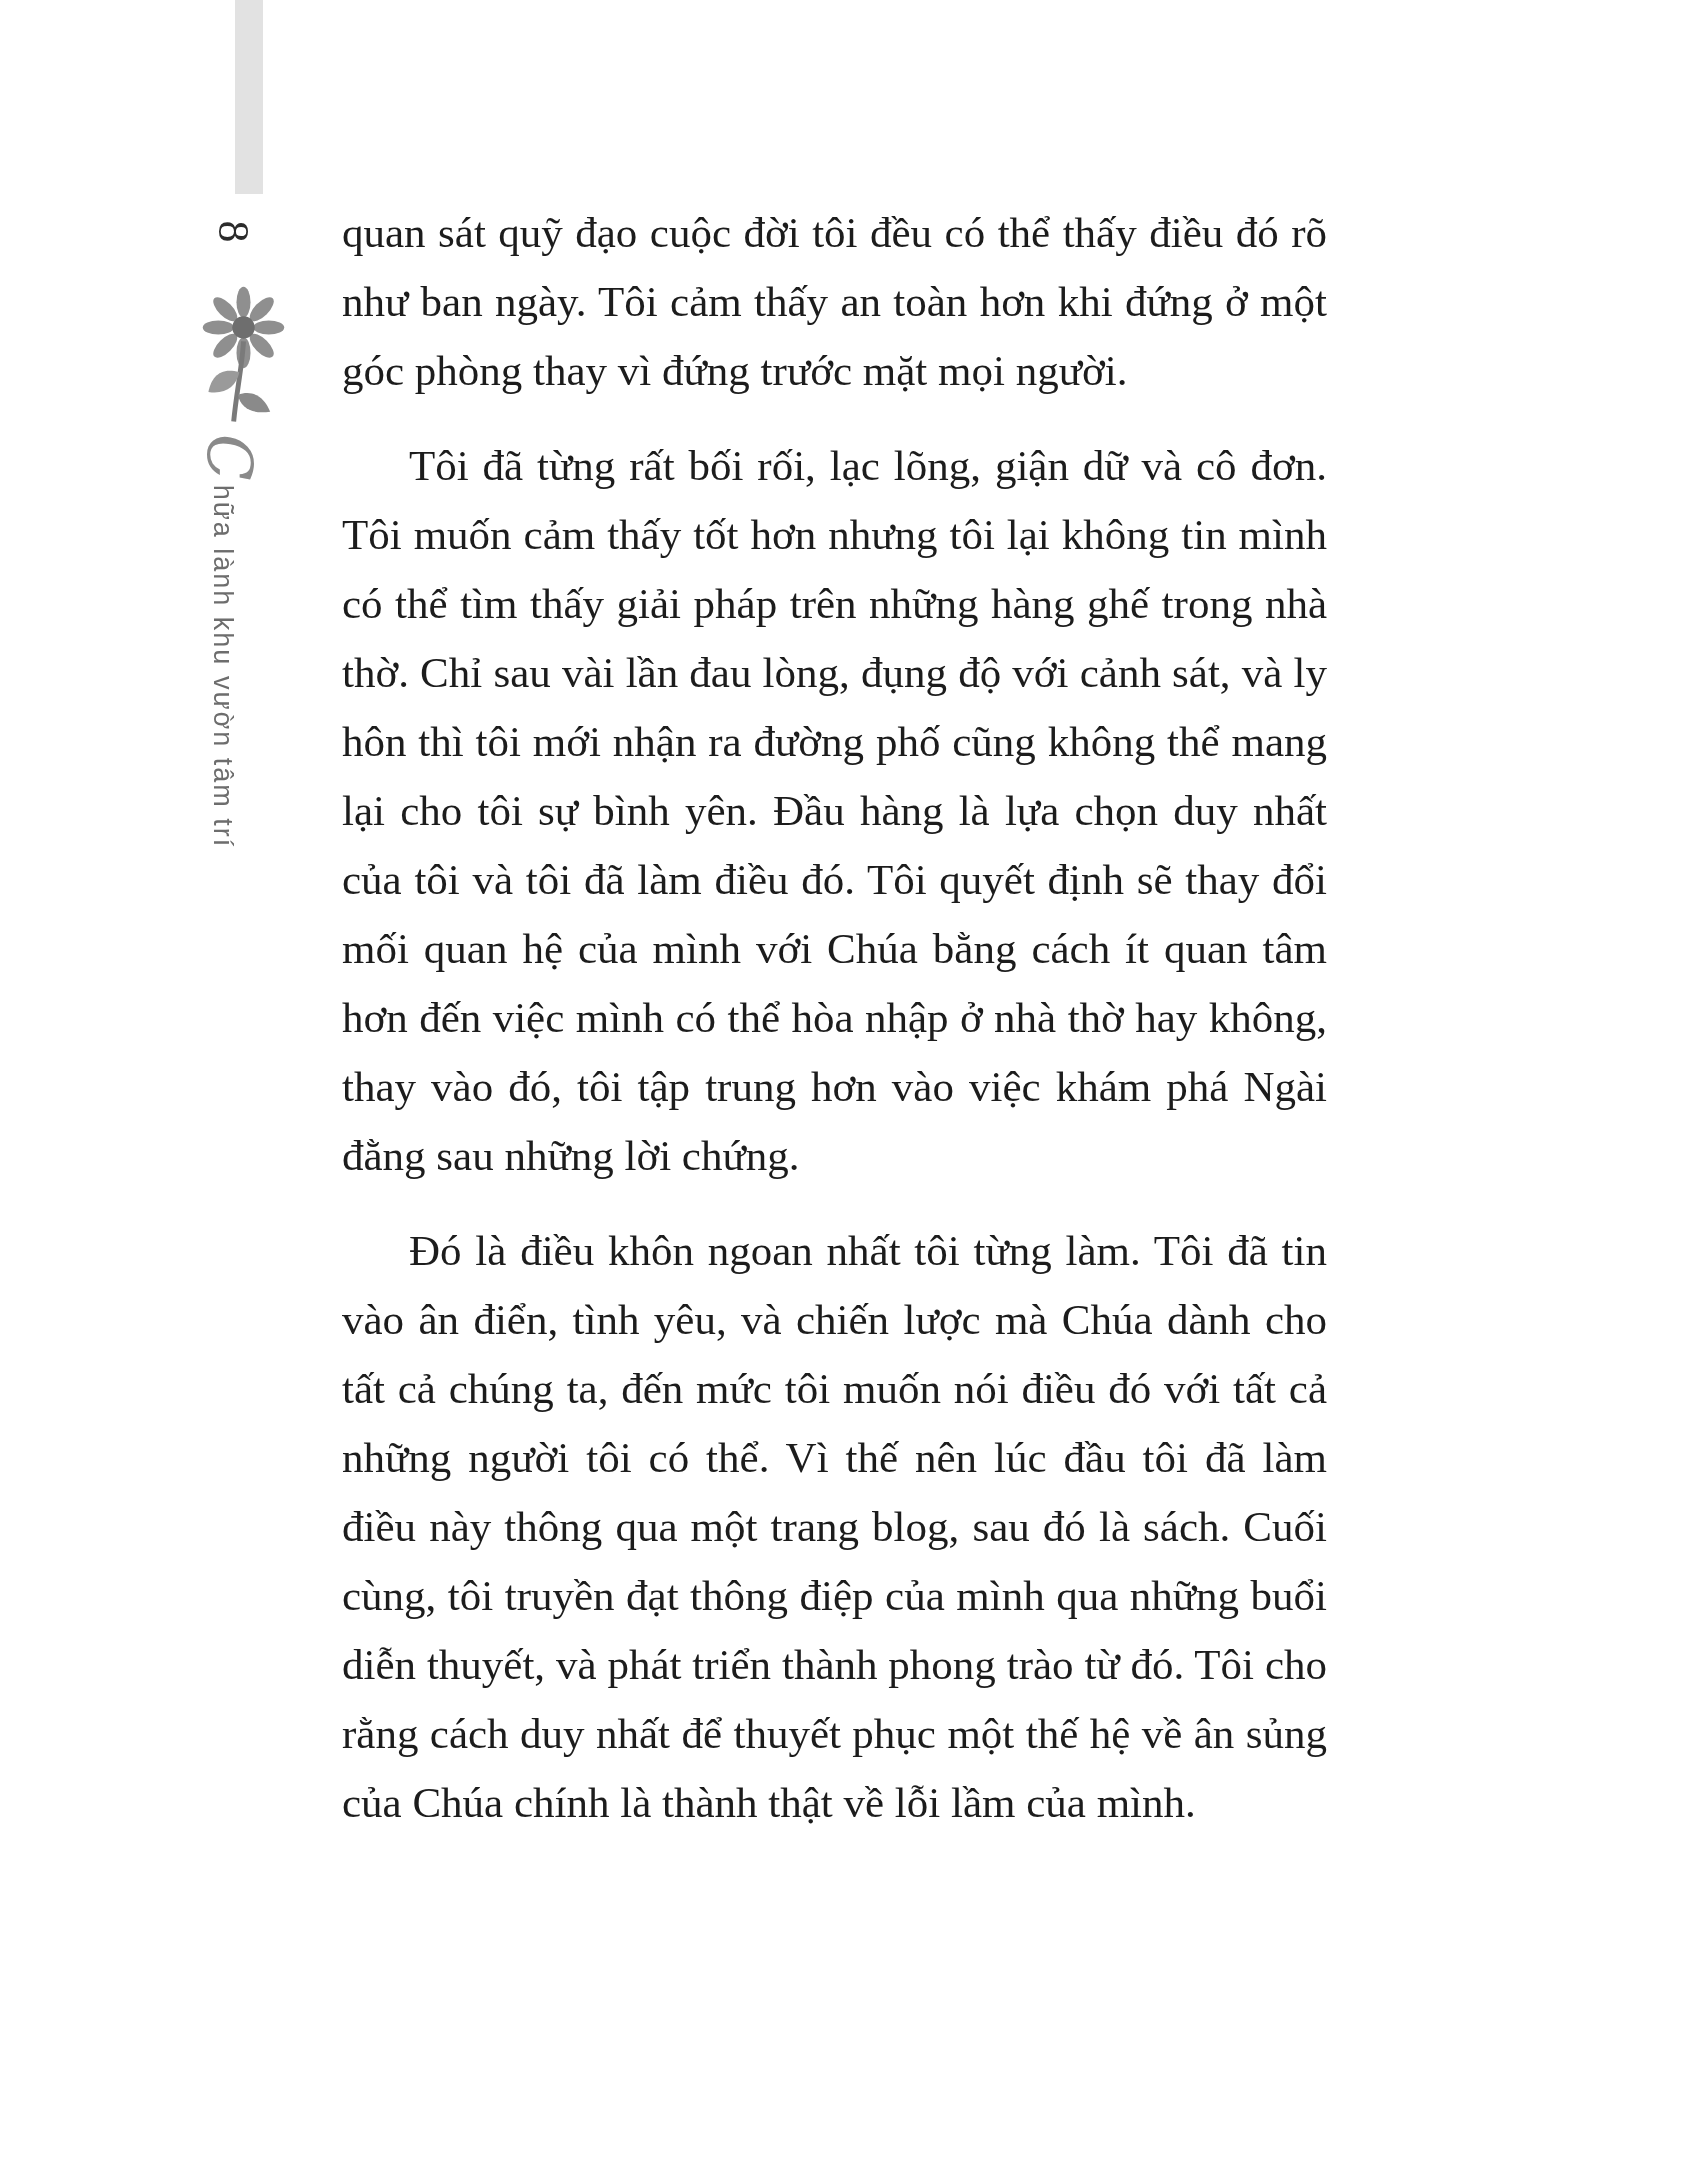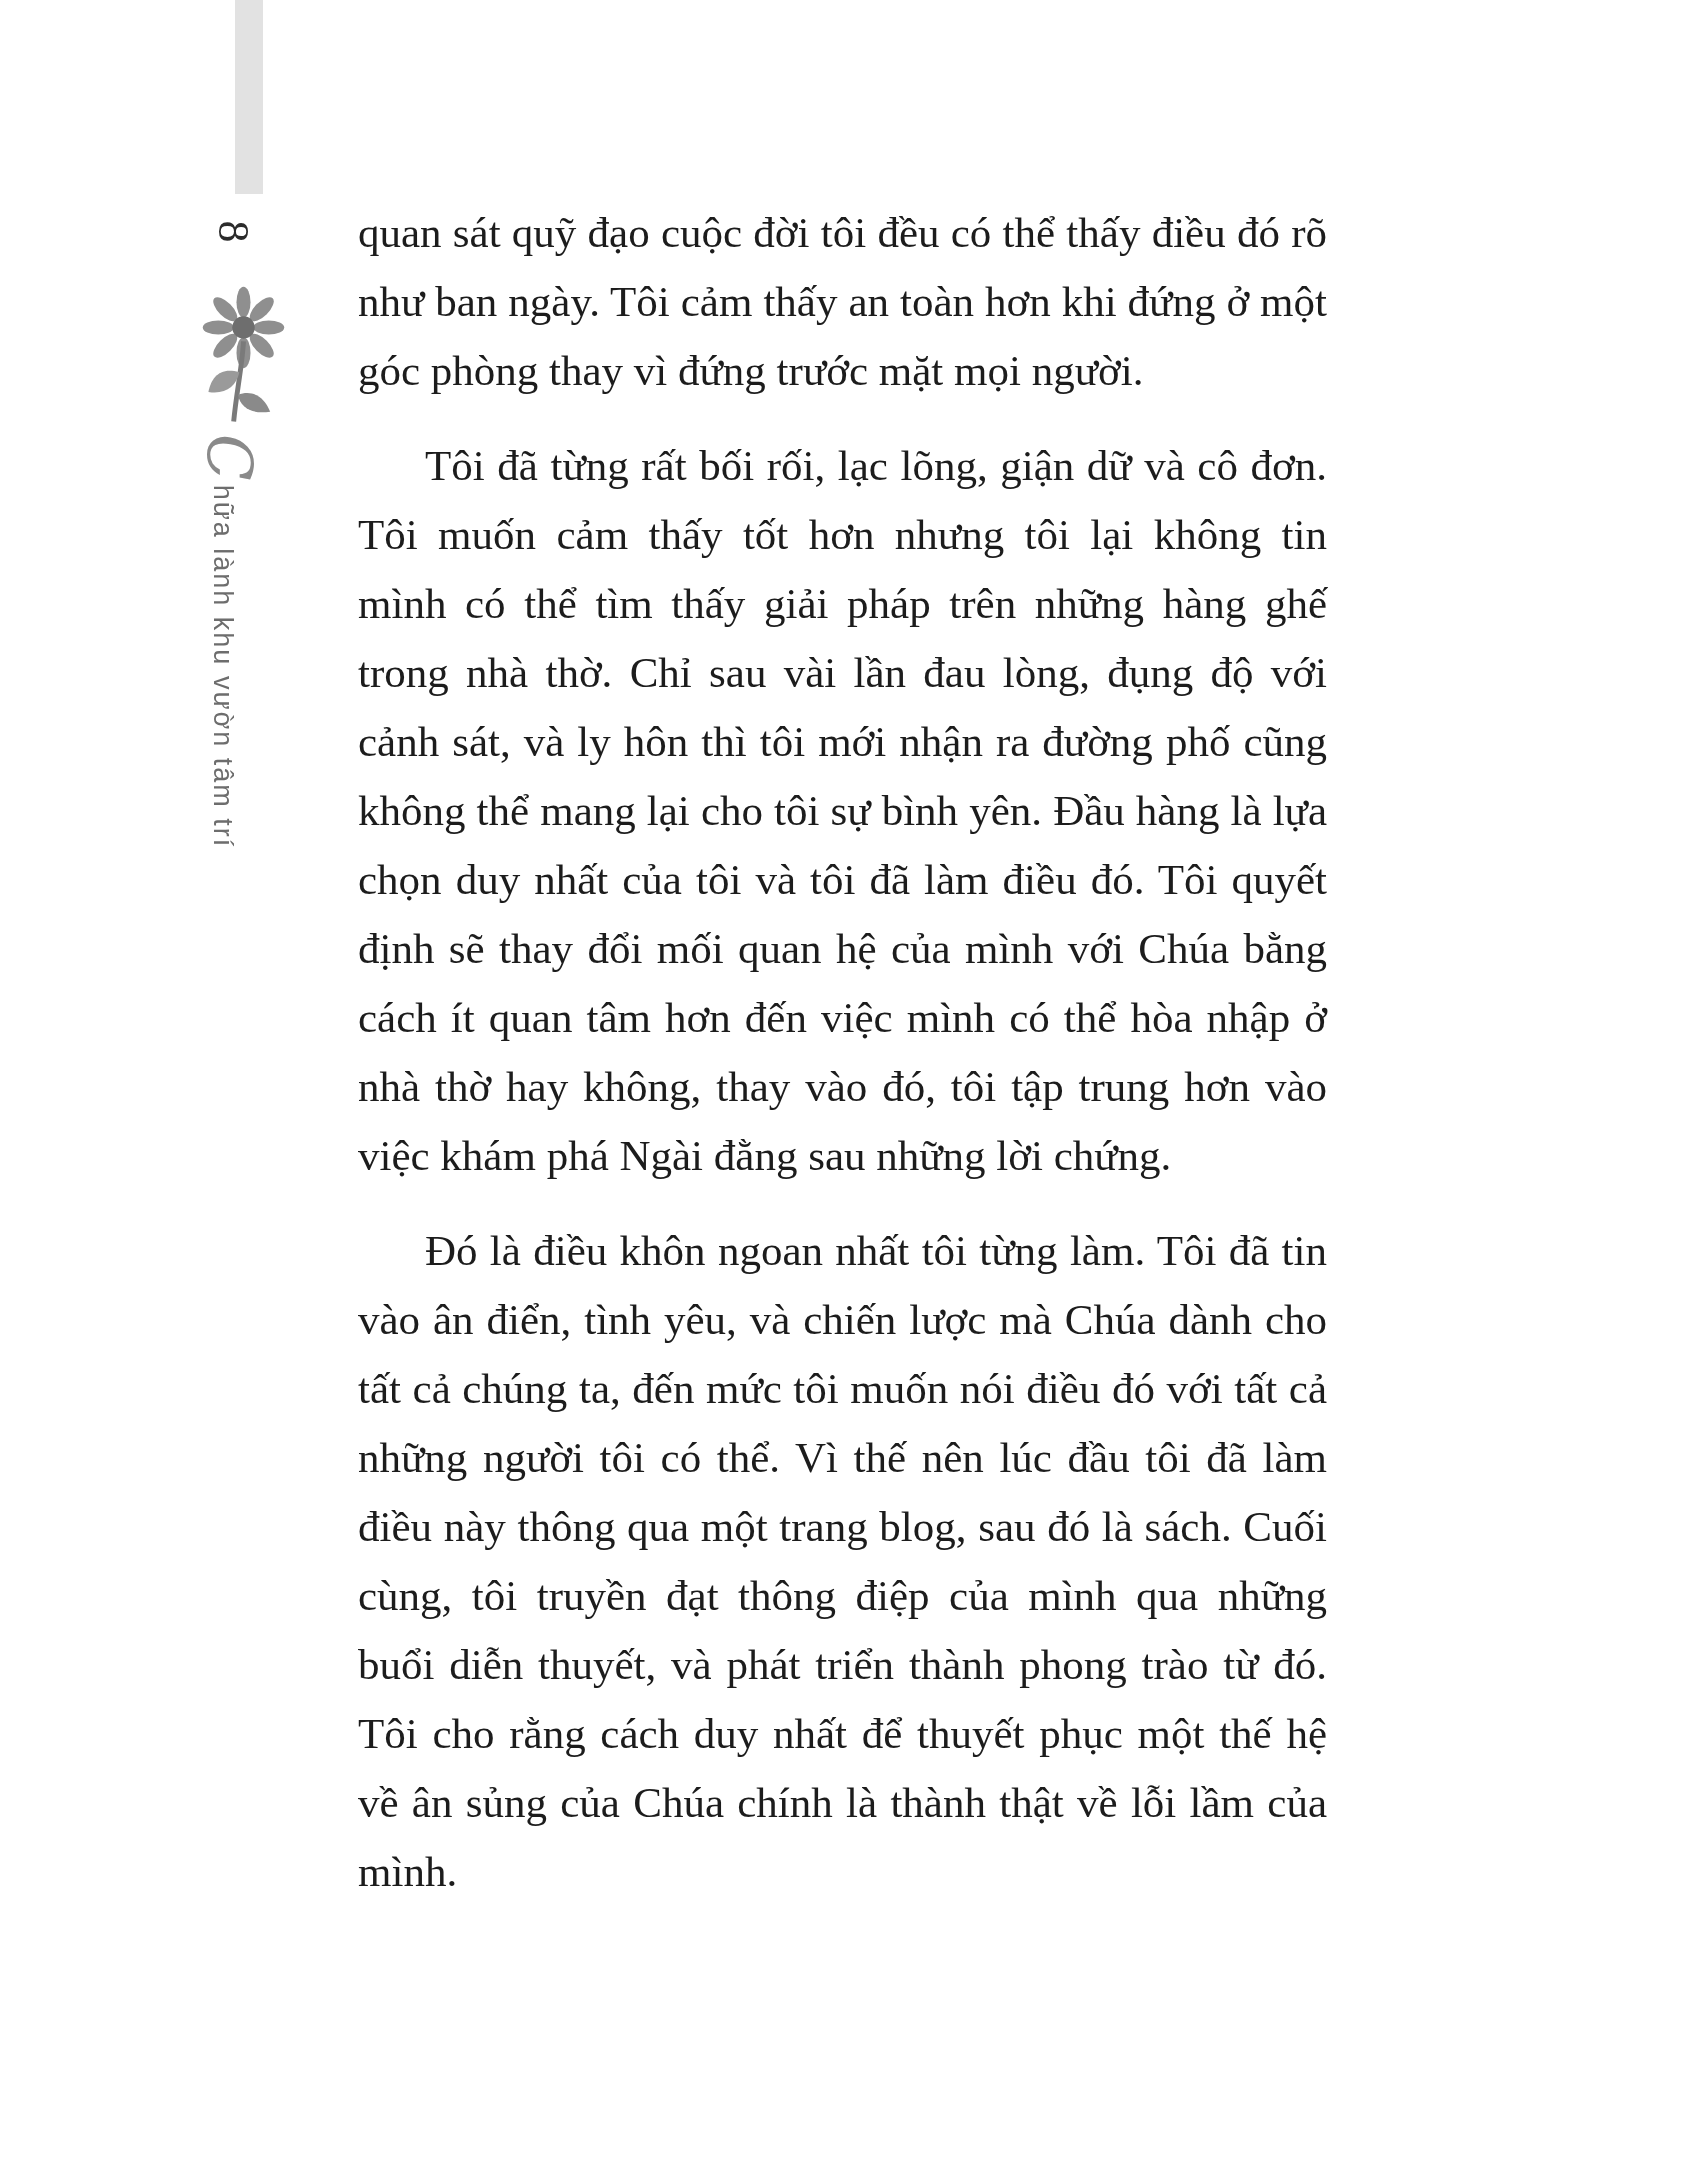--- a/index.html
+++ b/index.html
@@ -65,21 +65,21 @@
   .text-block {
     position: absolute;
     left: 342px;
     top: 198px;
     width: 985px;
     color: #1c1c1c;
     font-size: 43px;
     line-height: 69px;
     text-align: justify;
   }
-  .text-block p { margin-bottom: 26px; margin-left: 16px; }
+  .text-block p { margin-bottom: 26px; }
   .text-block p.indent { text-indent: 67px; }
 </style>
 </head>
 <body>
 
 <div class="page">
 
   <div class="margin-bar"></div>
 
   <div class="page-number">8</div>

